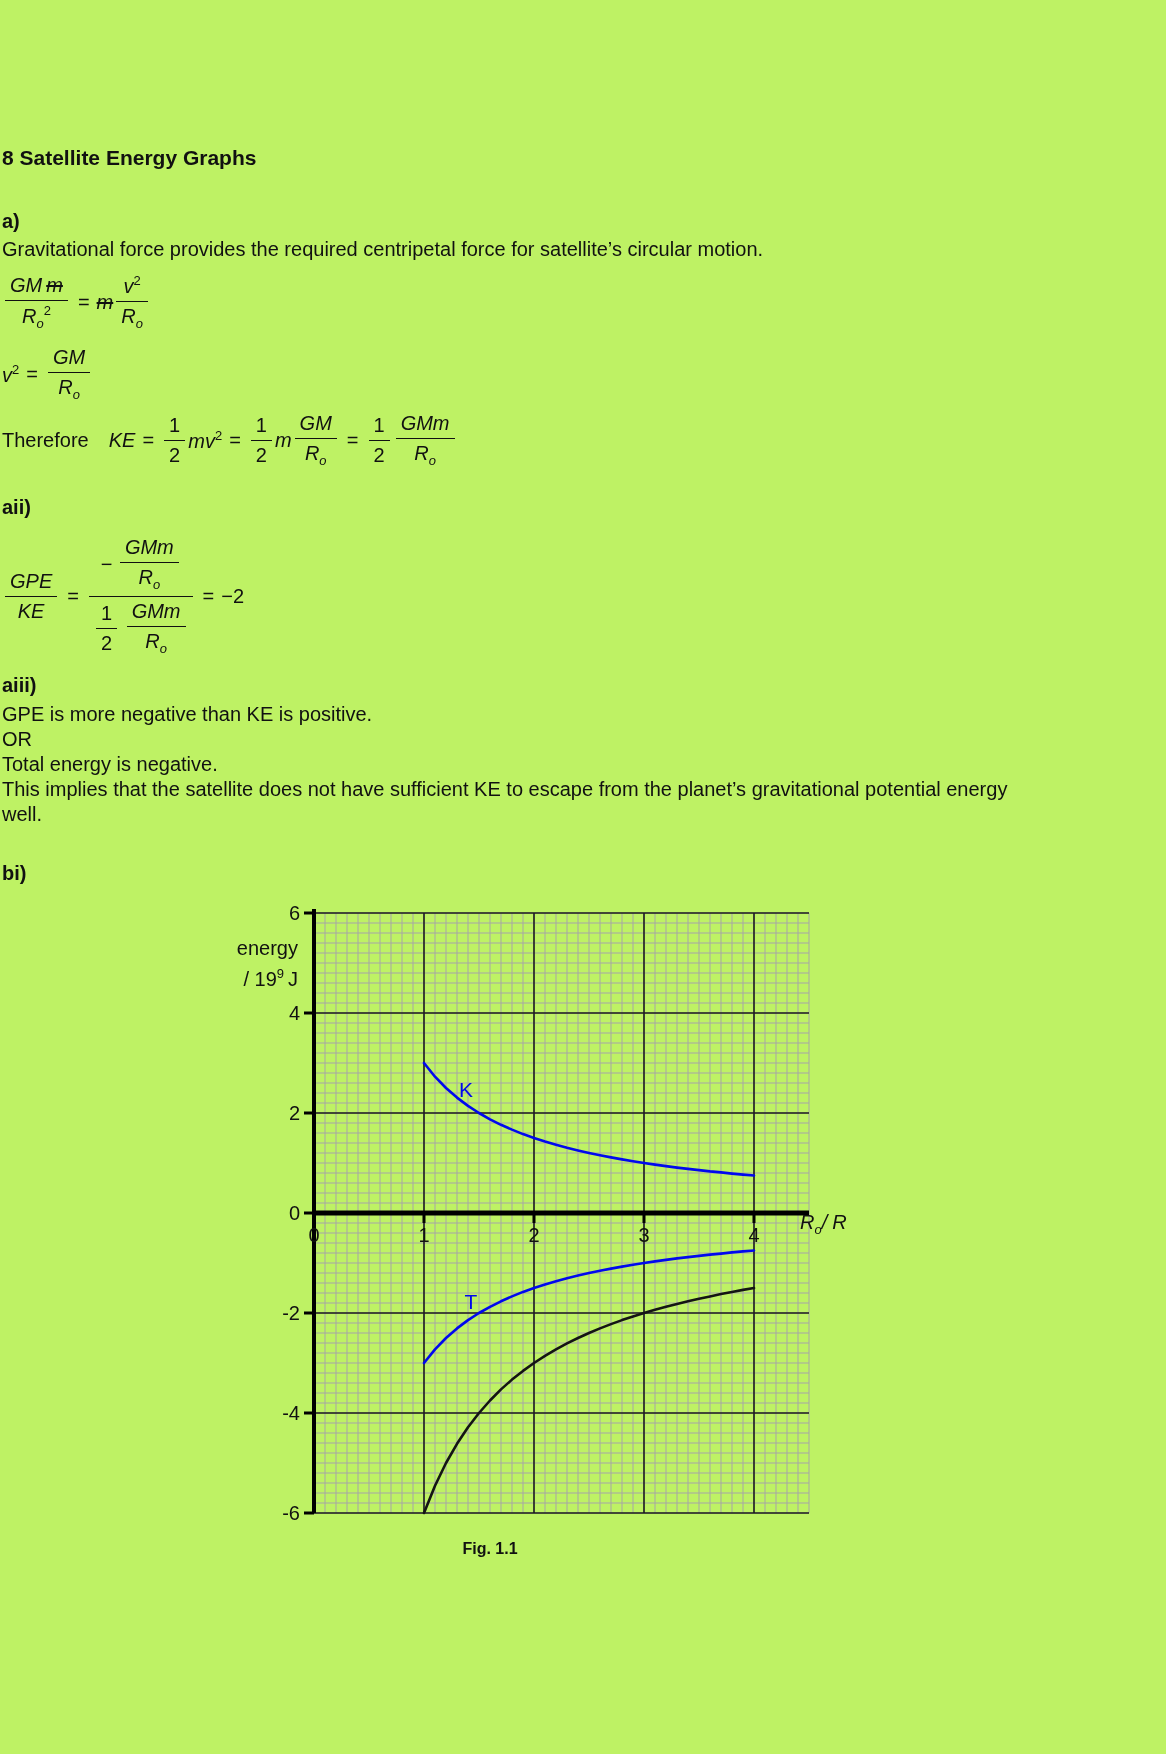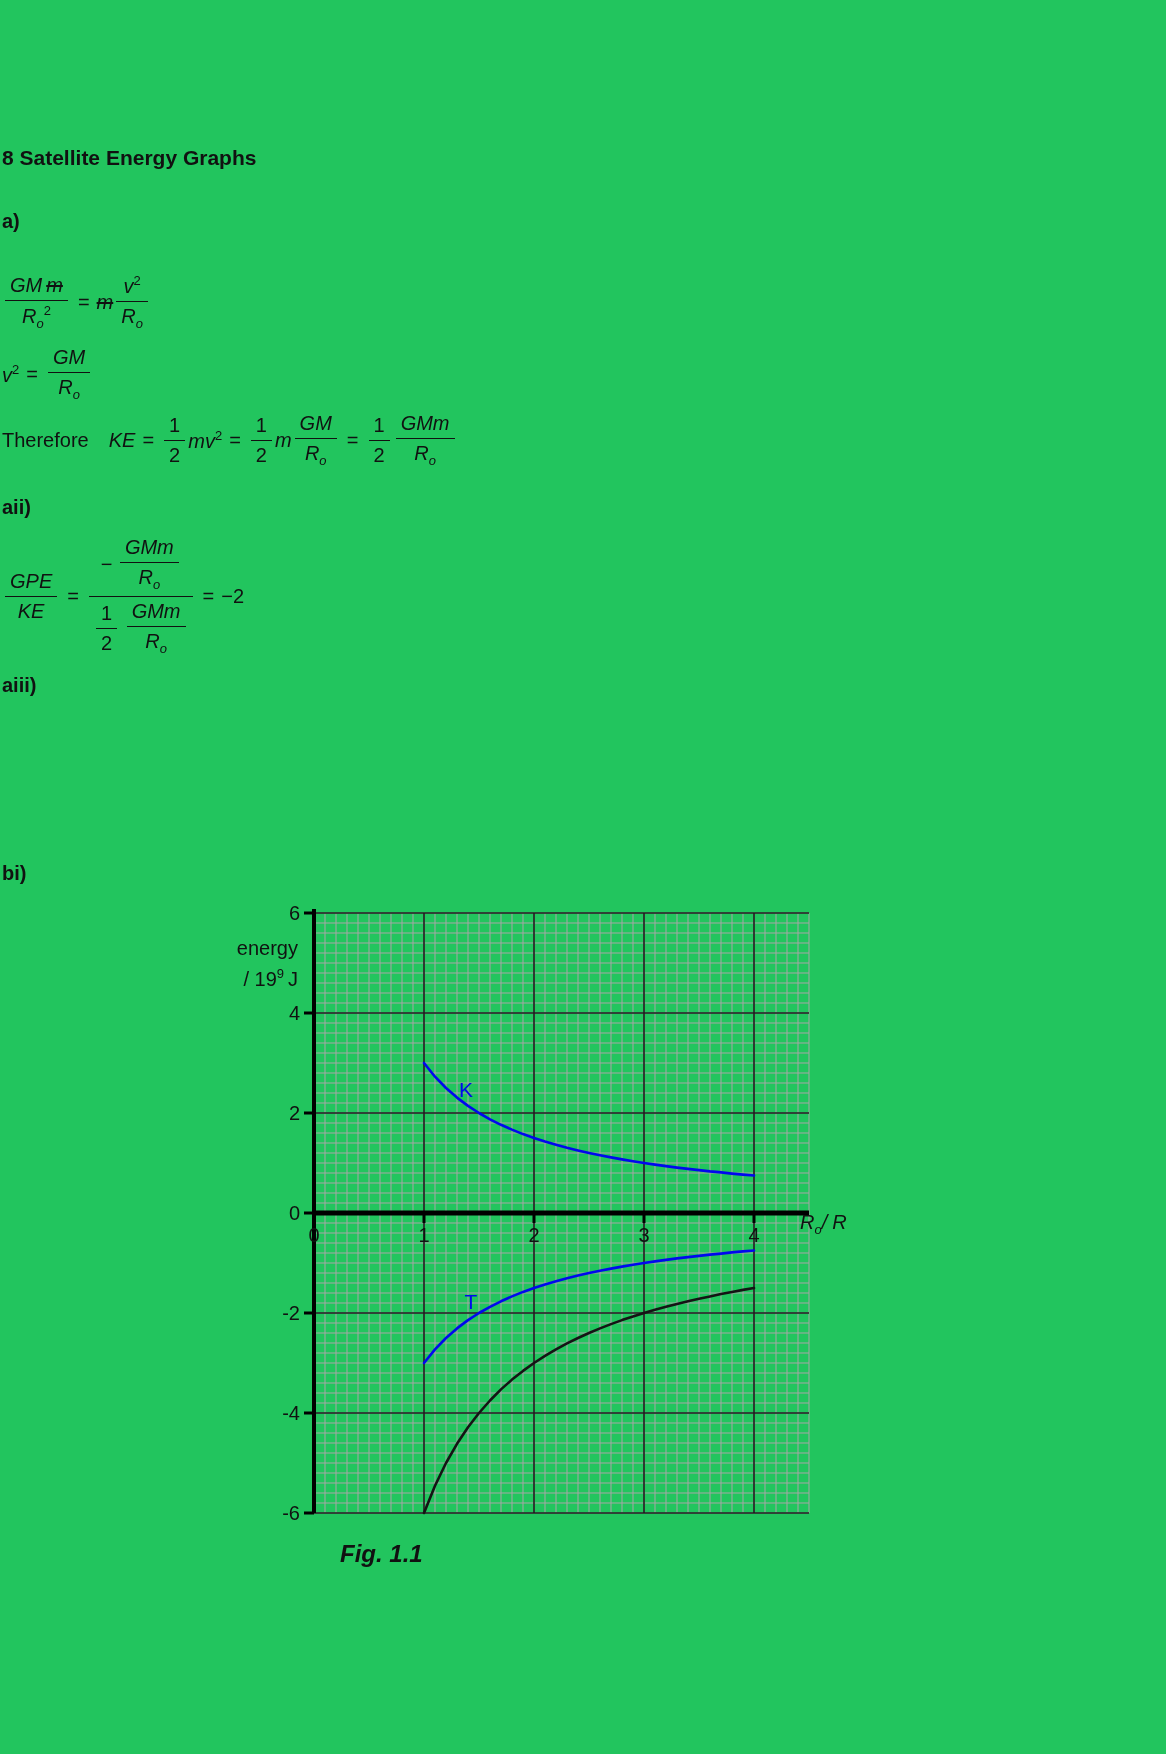--- a/index.html
+++ b/index.html
@@ -1,16 +1,16 @@
 <!DOCTYPE html>
 <html><head>
 <meta charset="utf-8">
 <style>
   html,body{margin:0;padding:0;background:#fff;}
-  .page{position:relative;width:1166px;height:1754px;background:#22c55e;overflow:hidden;
+  .page{position:relative;width:1166px;height:1754px;background:#bef264;overflow:hidden;
         font-family:"Liberation Sans","DejaVu Sans",sans-serif;color:#111;}
   .abs{position:absolute;}
   .body-text{font-size:20px;line-height:25px;}
   .title{font-size:21px;font-weight:bold;}
   .sec-label{font-size:20px;font-weight:bold;}
 
   
   .math{font-size:20px;display:flex;align-items:center;}
   .math i{font-style:italic;}
   .math sub{font-style:italic;font-size:13px;}
@@ -20,31 +20,32 @@
   .frac{display:inline-block;vertical-align:middle;text-align:center;margin:12px 3px;}
   .frac .fn{display:block;padding:0 5px 3px;border-bottom:1.6px solid #111;line-height:1.15;}
   .frac .fd{display:block;padding:3px 5px 0;line-height:1.15;}
   .frac .fn .frac,.frac .fd .frac{margin:0 2px;}
 
   
   .ylab{position:absolute;width:54px;left:246px;text-align:right;font-size:20px;line-height:26px;}
   .xlab{position:absolute;width:44px;text-align:center;font-size:20px;line-height:26px;top:1222px;}
   .axis-title{font-size:20px;line-height:25px;text-align:right;}
   .curve-label{position:absolute;font-size:21px;text-align:center;}
-  .fig-caption{font-size:24px;font-weight:bold;text-align:left;font-style:italic;}
+  .fig-caption{font-size:16px;font-weight:bold;text-align:center;}
 </style>
 </head>
 <body>
 
 <div class="page" id="page">
 
   <div class="abs title" style="left:2px;top:146px;">8 Satellite Energy Graphs</div>
 
   <div class="abs sec-label" style="left:2px;top:210px;">a)</div>
 
+  <div class="abs body-text" style="left:2px;top:237px;width:1050px;">Gravitational force provides the required centripetal force for satellite’s circular motion.</div>
 
   <div class="abs math" style="left:2px;top:262px;">
     <span class="frac">
       <span class="fn"><i>GM</i><i class="strike" style="margin-left:4px;">m</i></span>
       <span class="fd"><i>R</i><sub>o</sub><sup>2</sup></span>
     </span>
     <span class="op">=</span>
     <i class="strike">m</i>
     <span class="frac">
       <span class="fn"><i>v</i><sup>2</sup></span>
@@ -117,20 +118,26 @@
           <span class="fd"><i>R</i><sub>o</sub></span>
         </span>
       </span>
     </span>
     <span class="op">=</span>
     <span>−2</span>
   </div>
 
   <div class="abs sec-label" style="left:2px;top:674px;">aiii)</div>
 
+  <div class="abs body-text" style="left:2px;top:702px;width:1050px;">
+    <div>GPE is more negative than KE is positive.</div>
+    <div>OR</div>
+    <div>Total energy is negative.</div>
+    <div>This implies that the satellite does not have sufficient KE to escape from the planet’s gravitational potential energy well.</div>
+  </div>
 
   <div class="abs sec-label" style="left:2px;top:862px;">bi)</div>
 
   <svg id="graph-svg" class="abs" style="left:150px;top:880px;" width="700" height="680">
       <line x1="175" y1="33" x2="175" y2="633" stroke="#a6a6a6" stroke-width="1"></line>
       <line x1="186" y1="33" x2="186" y2="633" stroke="#a6a6a6" stroke-width="1"></line>
       <line x1="197" y1="33" x2="197" y2="633" stroke="#a6a6a6" stroke-width="1"></line>
       <line x1="208" y1="33" x2="208" y2="633" stroke="#a6a6a6" stroke-width="1"></line>
       <line x1="219" y1="33" x2="219" y2="633" stroke="#a6a6a6" stroke-width="1"></line>
       <line x1="230" y1="33" x2="230" y2="633" stroke="#a6a6a6" stroke-width="1"></line>

